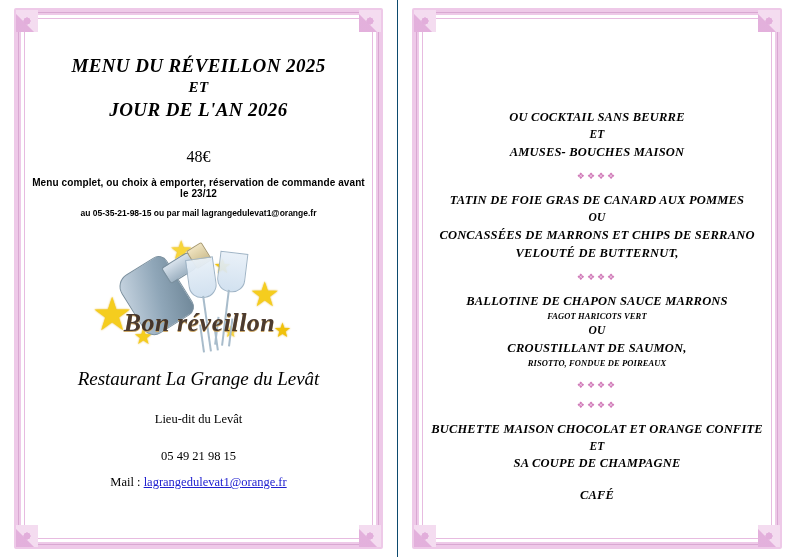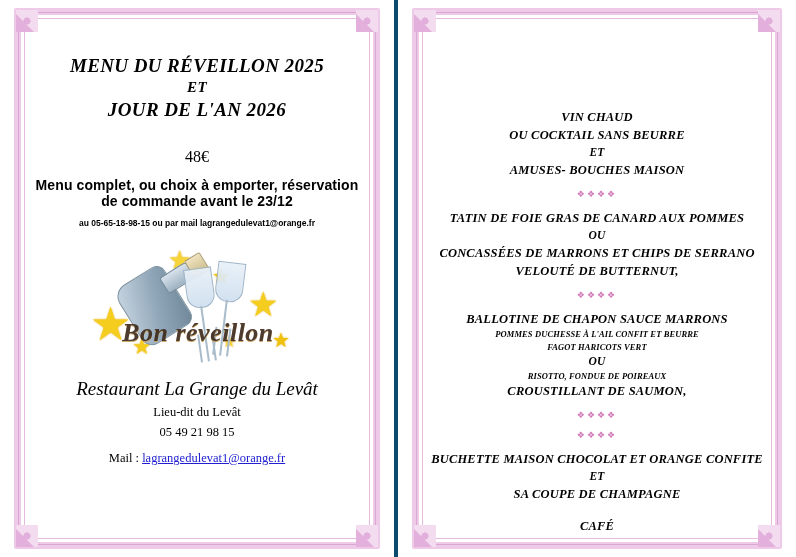--- a/index.html
+++ b/index.html
@@ -20,21 +20,21 @@
     height: 557px;
     display: flex;
   }
   .panel {
     position: relative;
     width: 398px;
     height: 557px;
     box-sizing: border-box;
   }
   .panel-left {
-    border-right: 4px solid #0c4a6e;
+    border-right: 1px solid #0c4a6e;
     padding-left: 19px;
   }
 
   
   .border-frame {
     position: absolute;
     left: 14px;
     top: 8px;
     right: 14px;
     bottom: 8px;
@@ -97,21 +97,21 @@
     font-size: 15px;
   }
   .price {
     margin-top: 26px;
     font-size: 16px;
     font-weight: normal;
   }
   .note {
     margin-top: 11px;
     font-family: "Liberation Sans", sans-serif;
-    font-size: 14px;
+    font-size: 10px;
     font-weight: bold;
     letter-spacing: 0.1px;
   }
   .note2 {
     margin-top: 9px;
     font-family: "Liberation Sans", sans-serif;
     font-size: 8.5px;
     font-weight: bold;
   }
 
@@ -216,21 +216,21 @@
     opacity: 0.92;
   }
 
   .restaurant-name {
     margin-top: 2px;
     font-family: "Liberation Serif", serif;
     font-style: italic;
     font-size: 19px;
   }
   .address-line {
-    margin-top: 5px;
+    margin-top: 22px;
     font-size: 12.5px;
   }
   .contact-line {
     margin-top: 11px;
     font-size: 12.5px;
   }
   .contact-line a,
   .mail-link {
     color: #2020d0;
   }
@@ -278,21 +278,21 @@
 
     <div class="content">
       <div class="title-block">
         <div class="title-line">MENU DU RÉVEILLON 2025</div>
         <div class="title-line et">ET</div>
         <div class="title-line">JOUR DE L'AN 2026</div>
       </div>
 
       <div class="price">48€</div>
       <div class="note">Menu complet, ou choix à emporter, réservation de commande avant le 23/12</div>
-      <div class="note2">au 05-65-18-98-15 ou par mail lagrangedulevat1@orange.fr</div>
+      <div class="note2">au 05-35-21-98-15 ou par mail lagrangedulevat1@orange.fr</div>
 
       <div class="illustration">
         <div class="star s1">★</div>
         <div class="star s2">★</div>
         <div class="star s3">★</div>
         <div class="star s4">★</div>
         <div class="star s5">★</div>
         <div class="star s6">★</div>
         <div class="star s7">★</div>
         <div class="bottle"></div>
@@ -314,40 +314,38 @@
   <div class="panel panel-right">
     <div class="border-frame"></div>
     <div class="corner tl"></div>
     <div class="corner tr"></div>
     <div class="corner bl"></div>
     <div class="corner br"></div>
 
     <div class="content">
       <div class="menu">
 
-        <div class="dish">VIN CHAUD</div>
         <div class="dish">OU COCKTAIL SANS BEURRE</div>
         <div class="dish ou">ET</div>
         <div class="dish">AMUSES- BOUCHES MAISON</div>
 
         <div class="sep">❖❖❖❖</div>
 
         <div class="dish">TATIN DE FOIE GRAS DE CANARD AUX POMMES</div>
         <div class="dish ou">OU</div>
         <div class="dish">CONCASSÉES DE MARRONS ET CHIPS DE SERRANO</div>
         <div class="dish">VELOUTÉ DE BUTTERNUT,</div>
 
         <div class="sep">❖❖❖❖</div>
 
         <div class="dish">BALLOTINE DE CHAPON SAUCE MARRONS</div>
-        <div class="dish small">POMMES DUCHESSE À L'AIL CONFIT ET BEURRE</div>
         <div class="dish small">FAGOT HARICOTS VERT</div>
         <div class="dish ou">OU</div>
+        <div class="dish">CROUSTILLANT DE SAUMON,</div>
         <div class="dish small">RISOTTO, FONDUE DE POIREAUX</div>
-        <div class="dish">CROUSTILLANT DE SAUMON,</div>
 
         <div class="sep">❖❖❖❖</div>
 
 
         <div class="sep">❖❖❖❖</div>
 
         <div class="dish">BUCHETTE MAISON CHOCOLAT ET ORANGE CONFITE</div>
         <div class="dish ou">ET</div>
         <div class="dish">SA COUPE DE CHAMPAGNE</div>
 

